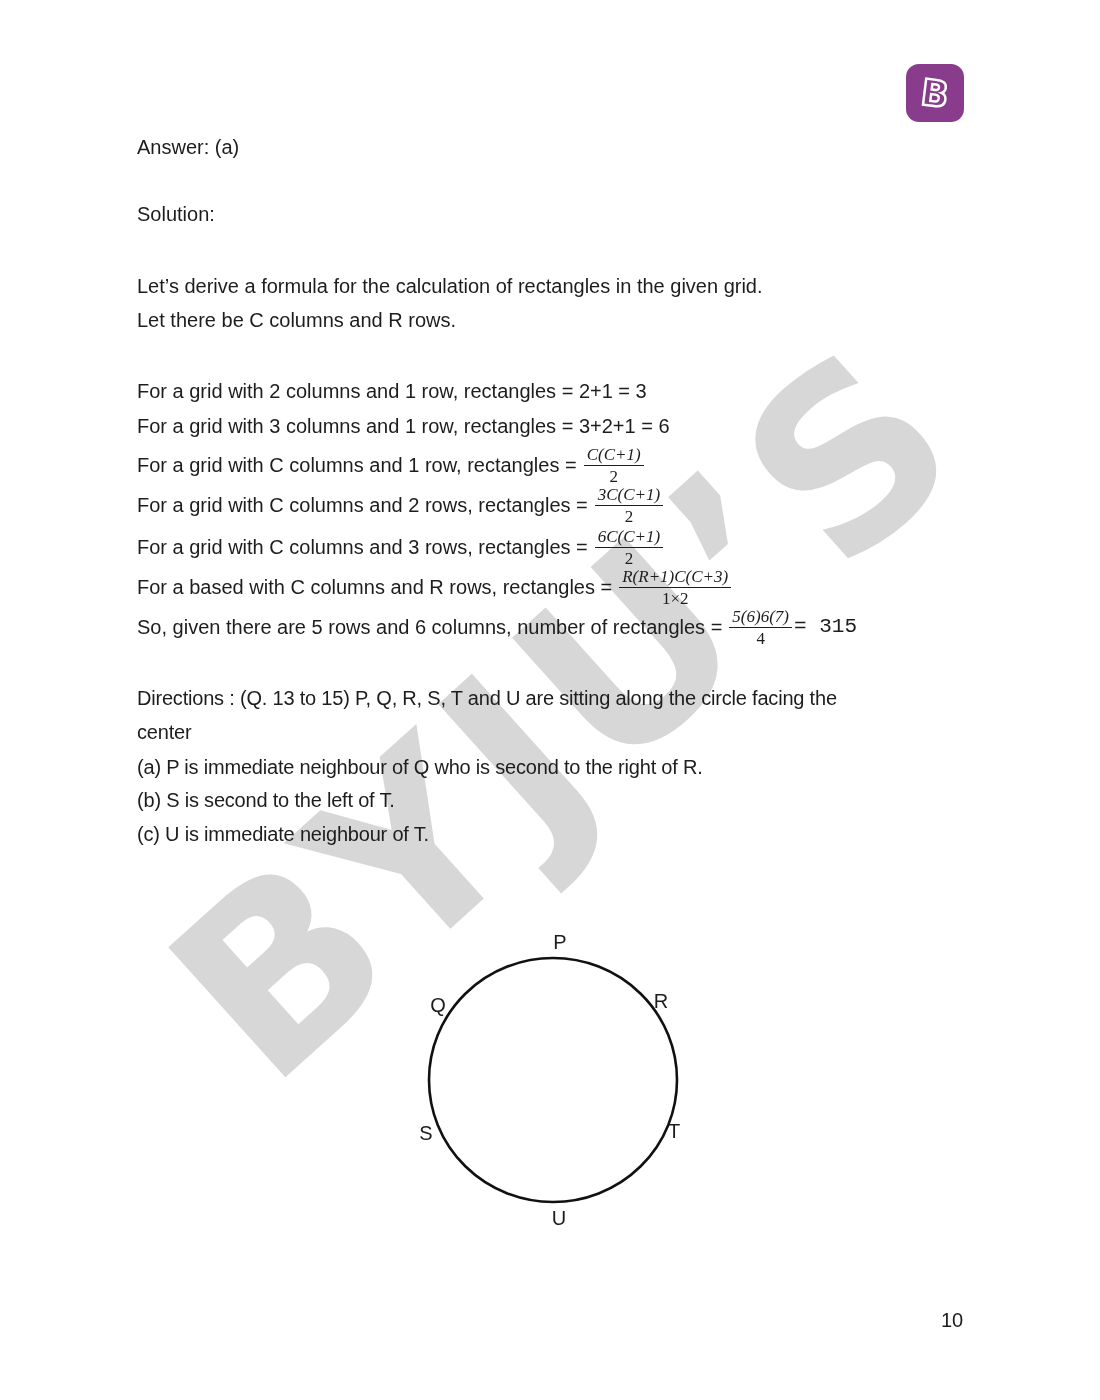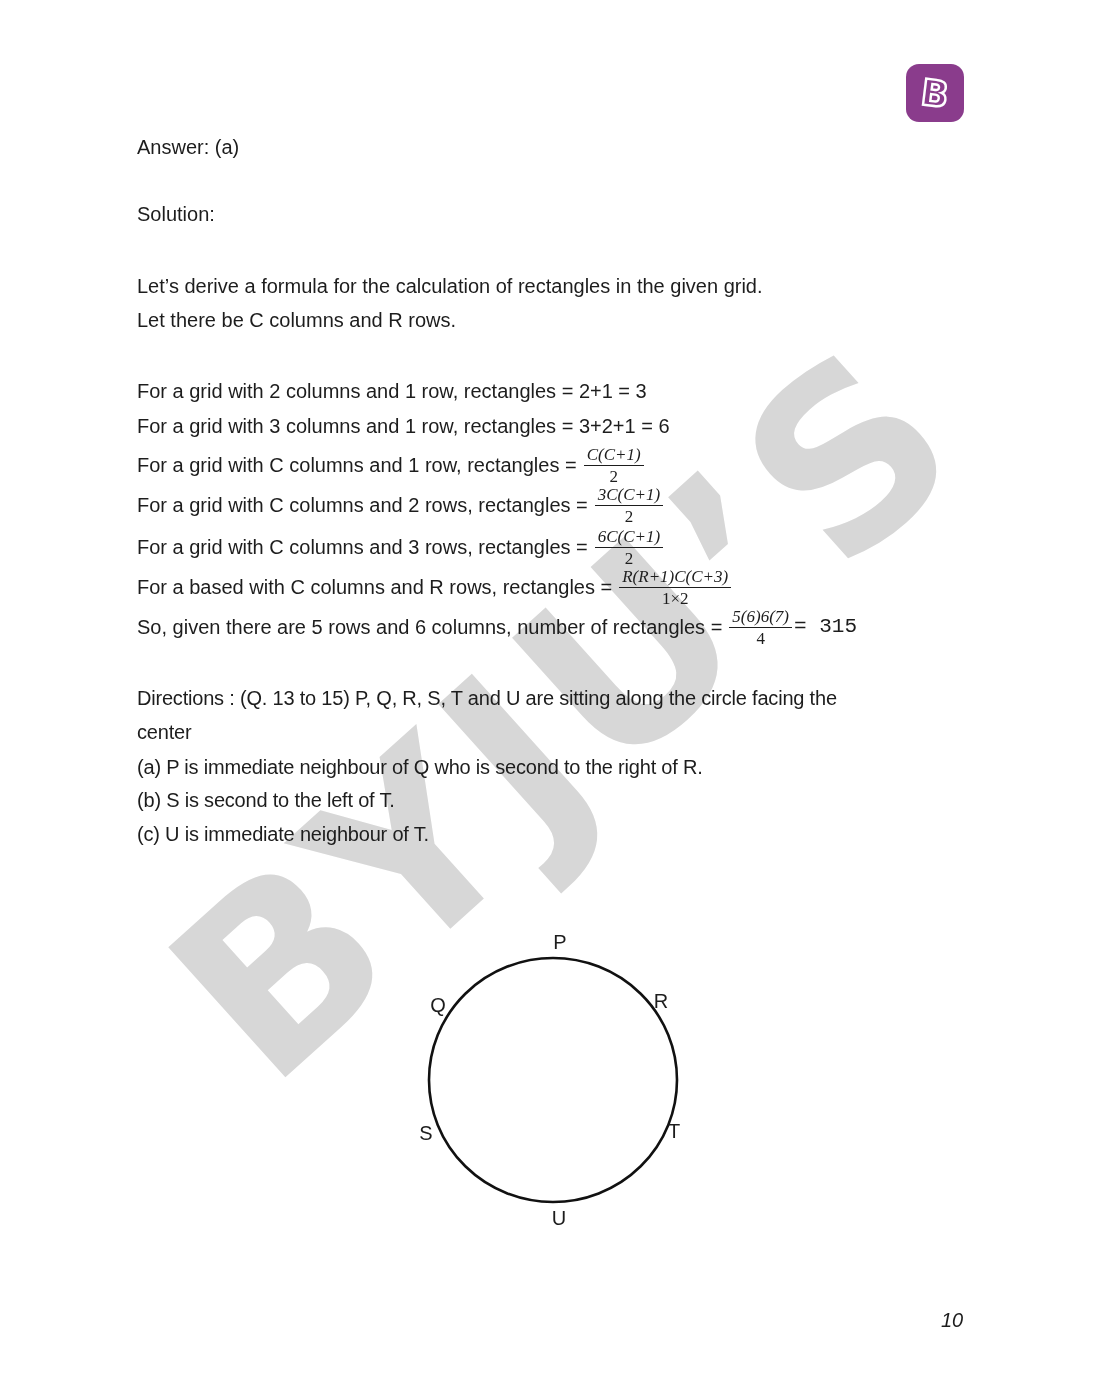--- a/index.html
+++ b/index.html
@@ -74,21 +74,20 @@
     transform:translate(-50%,-50%);
     font-size:20px;
     z-index:1;
   }
   .page-number{
     position:absolute;
     left:952px;top:1320px;
     transform:translate(-50%,-50%);
     font-size:20px;
     z-index:1;
-    font-style:italic;
   }
 </style>
 </head>
 <body>
 
 <div id="page">
 
   <div class="watermark">BYJU’S</div>
 
   <div class="logo">

